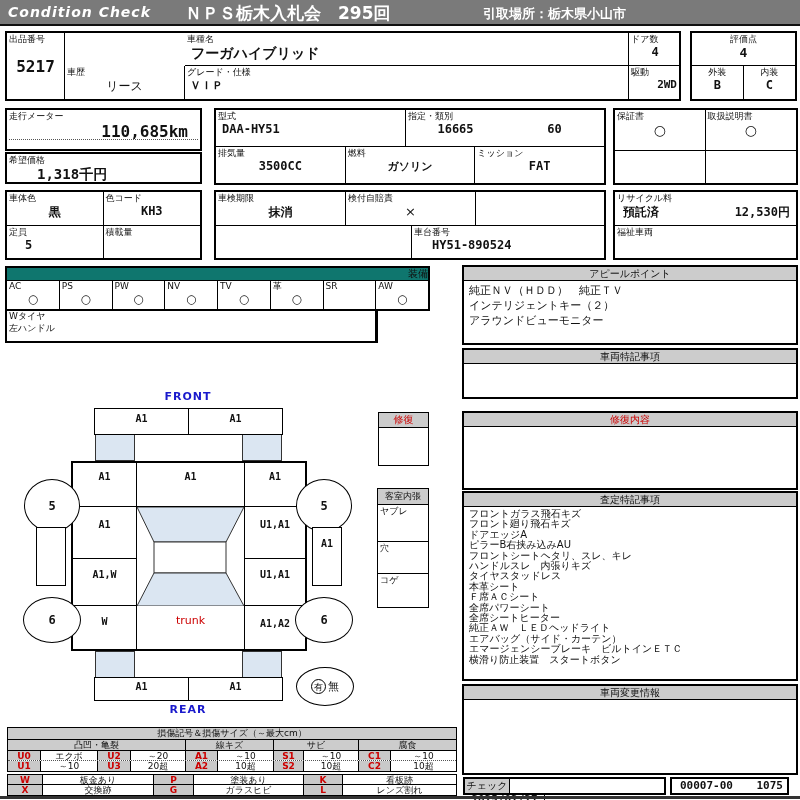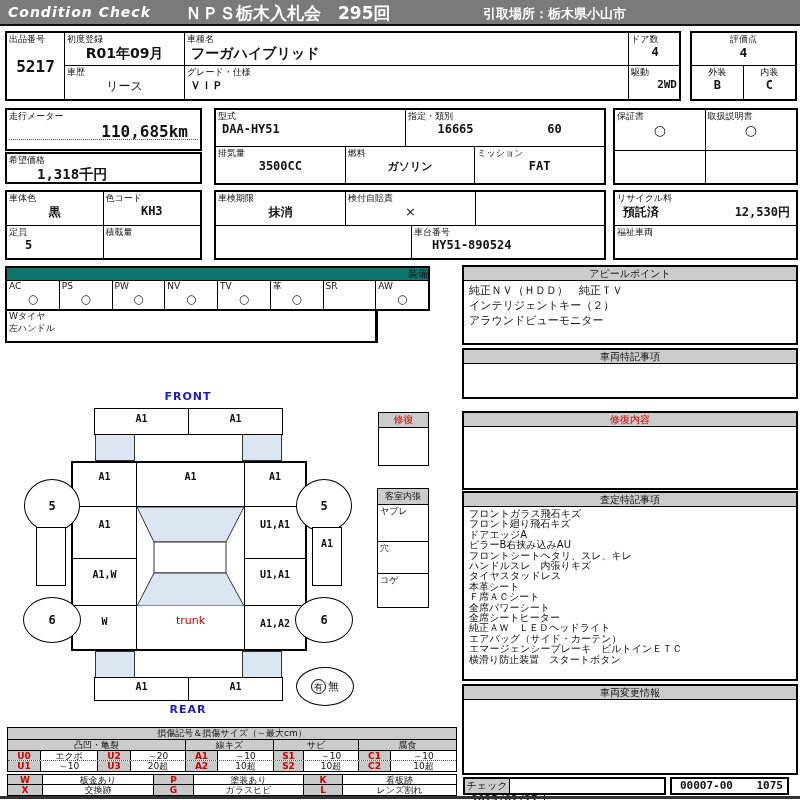--- a/index.html
+++ b/index.html
@@ -40,24 +40,20 @@
     <span class="abs" style="left:8px;top:4px;color:#fff;font-style:italic;font-weight:bold;font-size:14px;letter-spacing:1px;">Condition  Check</span>
     <span class="abs" style="left:185px;top:2px;color:#fff;font-weight:bold;font-size:17px;">ＮＰＳ栃木入札会　295回</span>
     <span class="abs" style="left:483px;top:5px;color:#fff;font-weight:bold;font-size:13px;">引取場所：栃木県小山市</span>
   </div>
 
   <div class="abs b2" style="left:5px;top:31px;width:676px;height:70px;">
     <div class="abs cellR" style="left:0;top:0;width:58px;height:66px;">
       <div class="lbl">出品番号</div>
       <div class="val mono cen" style="font-size:16px;margin-top:12px;">5217</div>
     </div>
-    <div class="abs cellR cellB" style="left:58px;top:0;width:120px;height:33px;">
-      <div class="lbl">初度登録</div>
-      <div class="val cen" style="font-size:14px;">R01年09月</div>
-    </div>
     <div class="abs cellR" style="left:58px;top:33px;width:120px;height:33px;">
       <div class="lbl">車歴</div>
       <div class="cen" style="font-size:12px;">リース</div>
     </div>
     <div class="abs cellR cellB" style="left:178px;top:0;width:444px;height:33px;">
       <div class="lbl">車種名</div>
       <div class="val" style="font-size:14px;padding-left:6px;">フーガハイブリッド</div>
     </div>
     <div class="abs cellR" style="left:178px;top:33px;width:444px;height:33px;">
       <div class="lbl">グレード・仕様</div>

